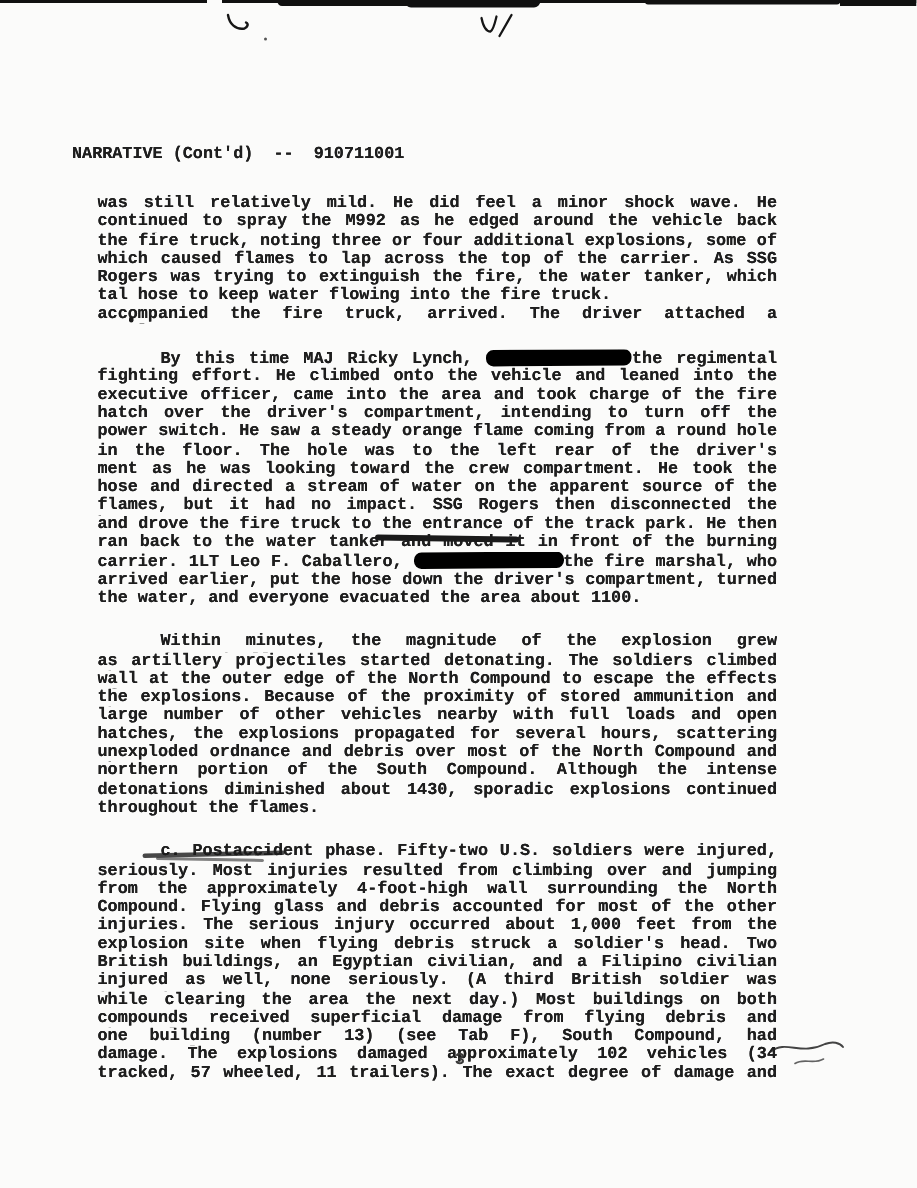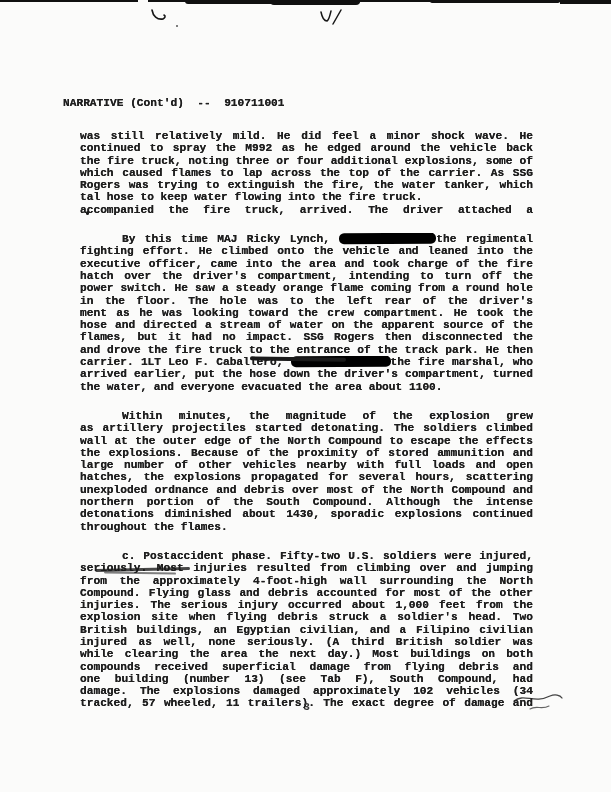--- a/index.html
+++ b/index.html
@@ -5,21 +5,21 @@
   html, body { margin: 0; padding: 0; }
   body {
     width: 611px; height: 792px;
     background: #fbfbfa;
     position: relative;
     overflow: hidden;
     font-family: "Liberation Mono", monospace;
   }
   .page { position: absolute; inset: 0; }
   .content {
-    position: absolute; left: 63px; top: 97px; width: 487px;
+    position: absolute; left: 48px; top: 97px; width: 487px;
   }
   .header-line {
     font-size: 11.2px; font-weight: bold; color: #1e1e1e;
     white-space: pre; margin-bottom: 21px;
     text-shadow: 0 0 0.4px #1e1e1e;
   }
   .paragraph { margin: 17px; }
   .paragraph + .paragraph { margin-top: 9px; }
   .line {
     font-size: 11.2px; font-weight: bold; color: #1e1e1e;
@@ -90,20 +90,21 @@
           <div class="line indent">By this time MAJ Ricky Lynch, <span class="redact" style="width: 97px;"></span>the regimental</div>
           <div class="line">fighting effort.  He climbed onto the vehicle and leaned into the open</div>
           <div class="line">executive officer, came into the area and took charge of the fire</div>
           <div class="line">hatch over the driver's compartment, intending to turn off the master</div>
           <div class="line">power switch.  He saw a steady orange flame coming from a round hole</div>
           <div class="line">in the floor.  The hole was to the left rear of the driver's compart-</div>
           <div class="line">ment as he was looking toward the crew compartment.  He took the water</div>
           <div class="line">hose and directed a stream of water on the apparent source of the</div>
           <div class="line">flames, but it had no impact.  SSG Rogers then disconnected the hoses</div>
           <div class="line">and drove the fire truck to the entrance of the track park.  He then</div>
+          <div class="line">ran back to the water tanker and moved it in front of the burning</div>
           <div class="line">carrier.  1LT Leo F. Caballero, <span class="redact" style="width: 100px;"></span>the fire marshal, who had</div>
           <div class="line">arrived earlier, put the hose down the driver's compartment, turned on</div>
           <div class="line last">the water, and everyone evacuated the area about 1100.</div>
         </div>
         <div class="paragraph">
           <div class="line indent">Within minutes, the magnitude of the explosion grew dramatically</div>
           <div class="line">as artillery projectiles started detonating.  The soldiers climbed the</div>
           <div class="line">wall at the outer edge of the North Compound to escape the effects of</div>
           <div class="line">the explosions.  Because of the proximity of stored ammunition and the</div>
           <div class="line">large number of other vehicles nearby with full loads and open</div>

